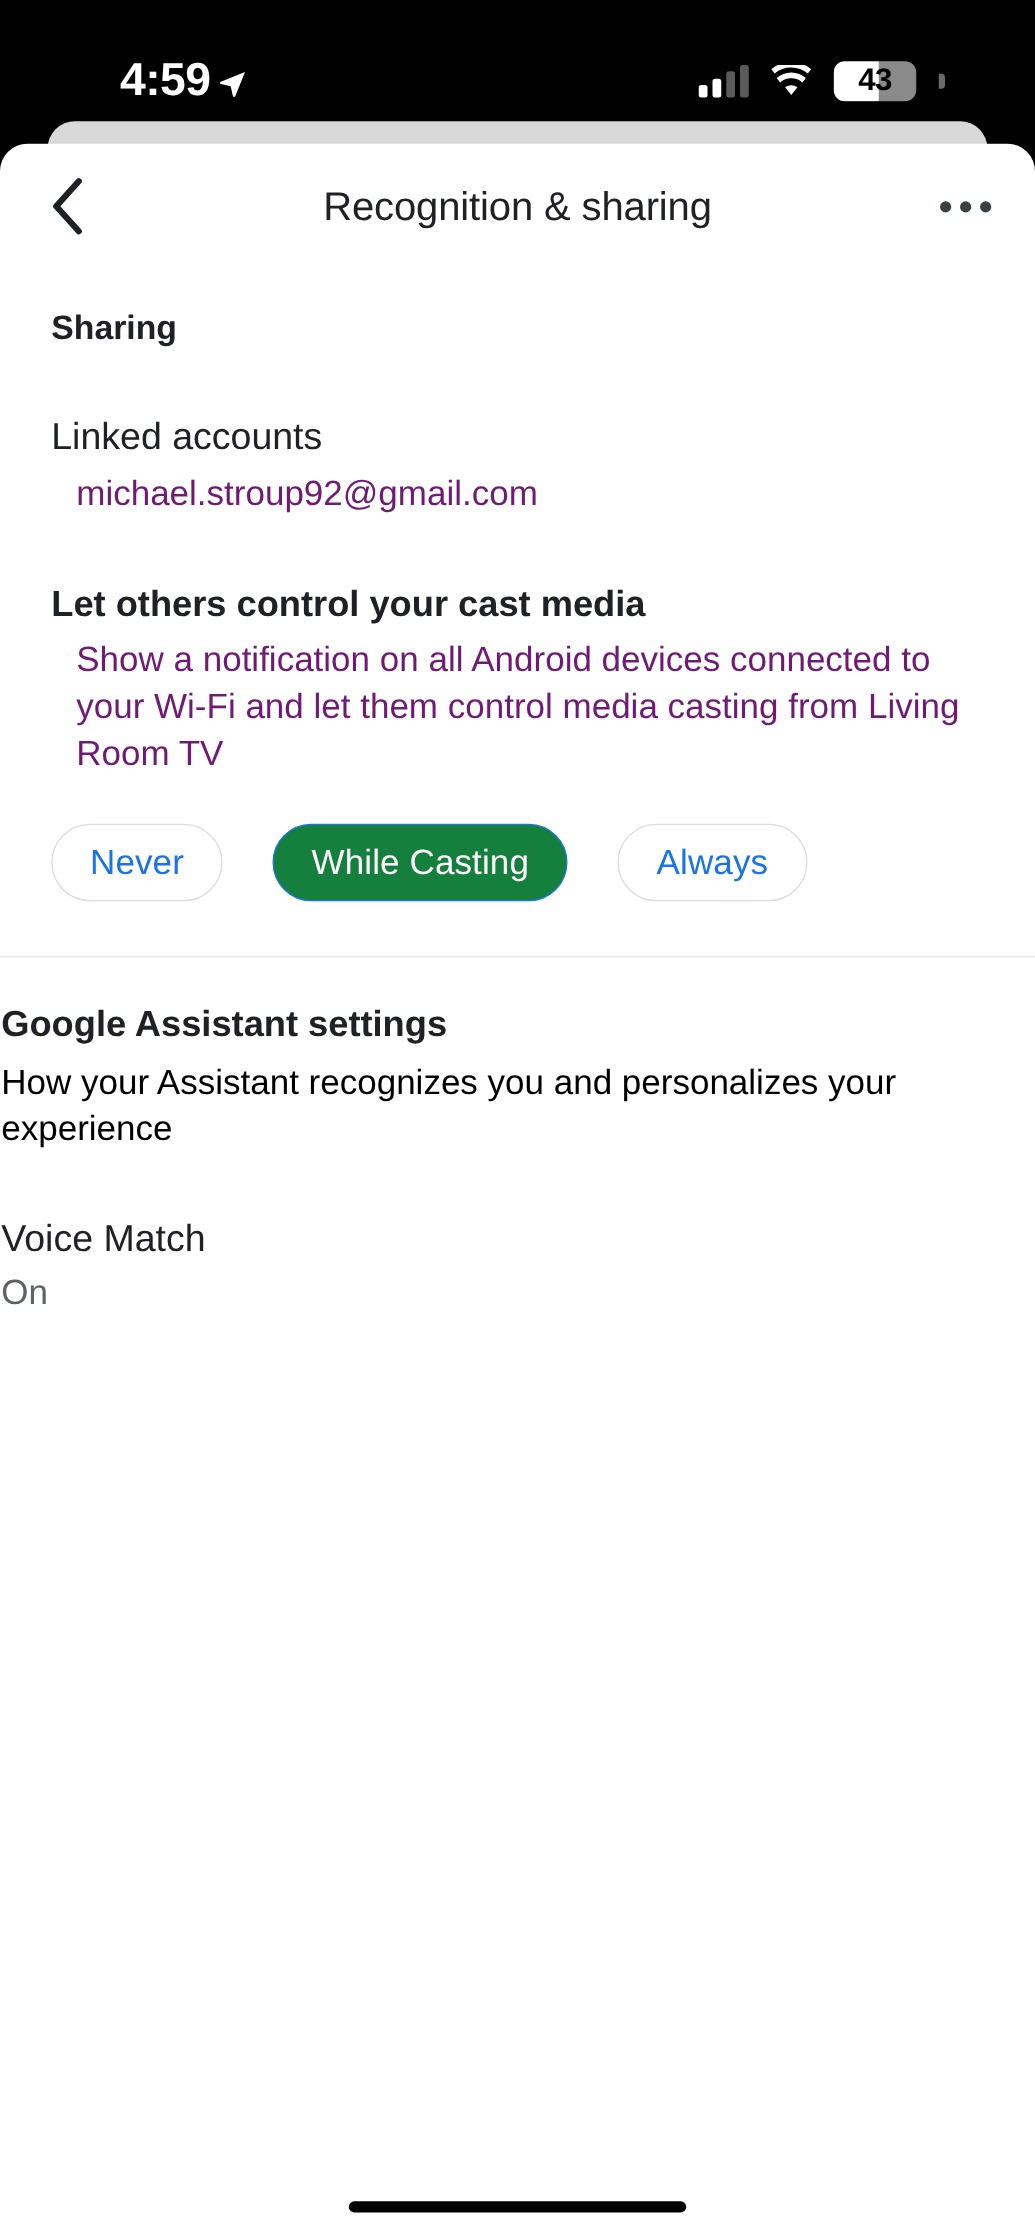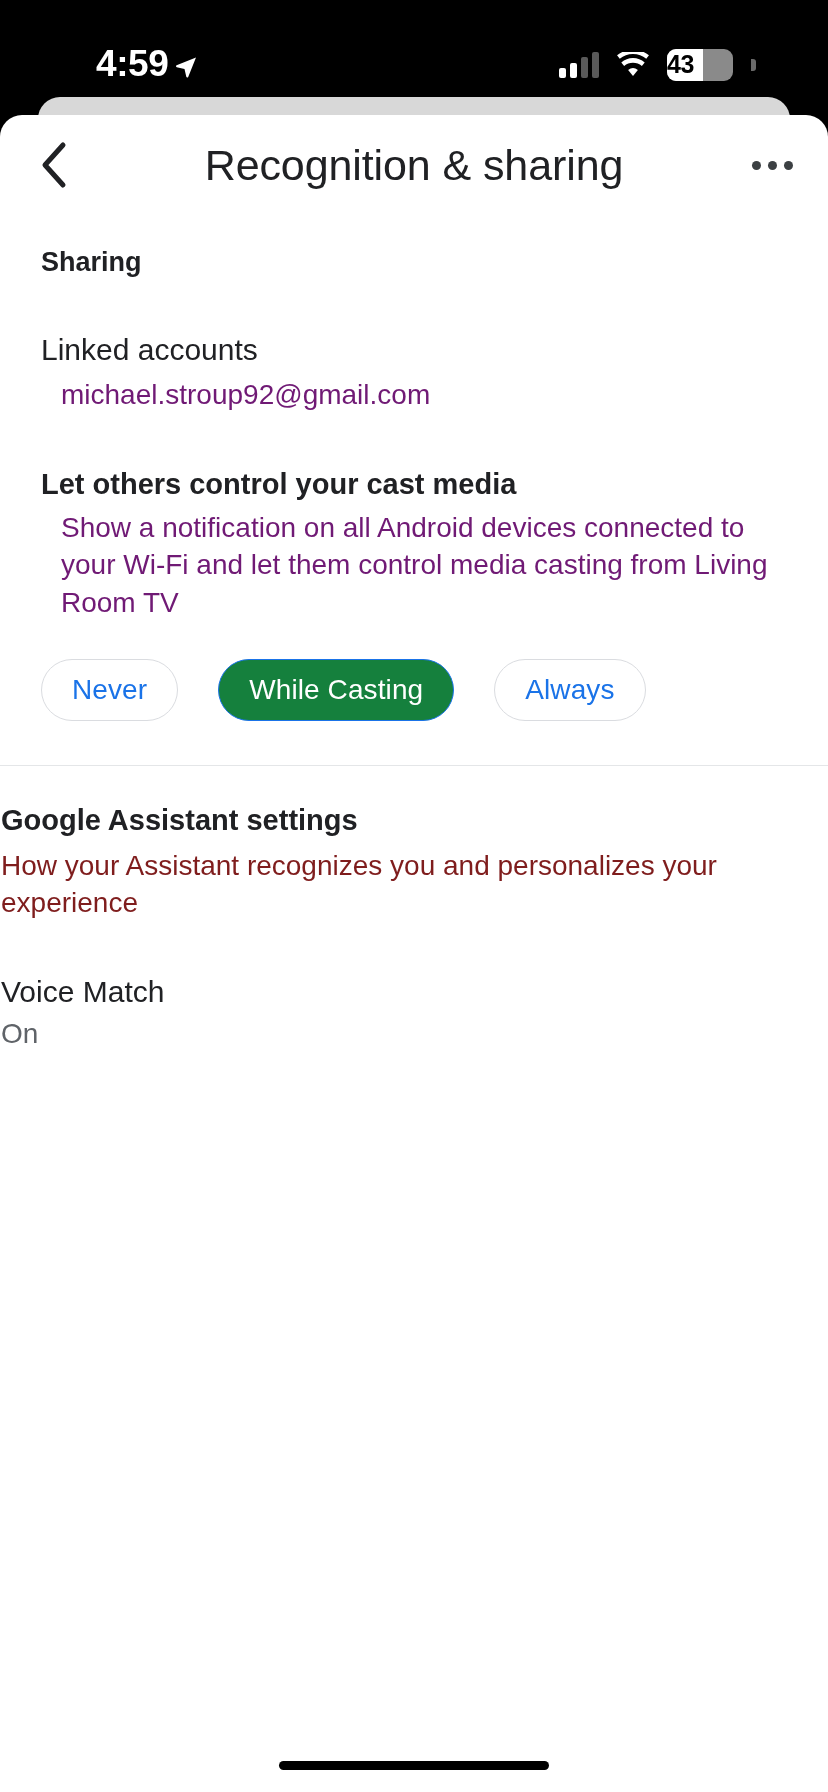--- a/index.html
+++ b/index.html
@@ -42,21 +42,21 @@
   .signal i.b1 { height:10px; }
   .signal i.b2 { height:15px; }
   .signal i.b3 { height:21px; background:#5a5a5a; }
   .signal i.b4 { height:26px; background:#5a5a5a; }
 
   .wifi { width:36px; height:26px; display:block; }
 
   .battery {
     position:relative; width:66px; height:32px;
     border-radius:9px; background:#8a8a8a;
-    display:flex; align-items:center; justify-content:flex-start;
+    display:flex; align-items:center; justify-content:center;
     overflow:hidden;
   }
   .battery .fill {
     position:absolute; left:0; top:0; bottom:0;
     width:55%; background:#fff;
   }
   .battery .pct {
     position:relative; z-index:2;
     font-size:25px; font-weight:700; color:#000;
     letter-spacing:-0.5px; line-height:1;
@@ -90,21 +90,21 @@
   .back-btn {
     position:absolute; left:28px; top:50%;
     transform:translateY(-50%);
     width:52px; height:52px;
     display:flex; align-items:center; justify-content:center;
     cursor:pointer;
   }
   .back-btn svg { display:block; }
   .appbar-title {
     width:100%; text-align:center;
-    font-size:43px; font-weight:400;
+    font-size:32px; font-weight:400;
     color:#202124; letter-spacing:-0.1px;
   }
   .overflow-btn {
     position:absolute; right:30px; top:50%;
     transform:translateY(-50%);
     width:52px; height:40px;
     display:flex; align-items:center; justify-content:center;
     gap:7px; cursor:pointer;
   }
   .overflow-btn span {
@@ -155,21 +155,21 @@
   }
 
   .divider { height:1px; background:#e4e6e8; width:100%; }
 
   .section2 { padding:0 1px; }
   .sec2-title {
     font-size:29px; font-weight:700;
     color:#202124; margin-top:38px;
   }
   .sec2-sub {
-    font-size:28px; color:#7f1d1d;
+    font-size:28px; color:#000000;
     line-height:1.33; margin-top:10px;
   }
   .vm-title {
     font-size:30px; font-weight:400;
     color:#202124; margin-top:54px;
   }
   .vm-sub {
     font-size:28px; color:#5f6368; margin-top:9px;
   }
 

